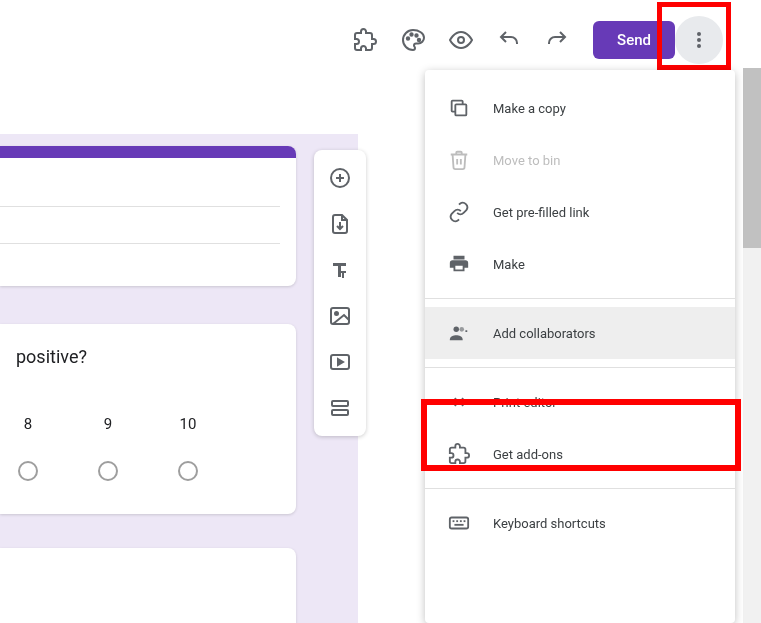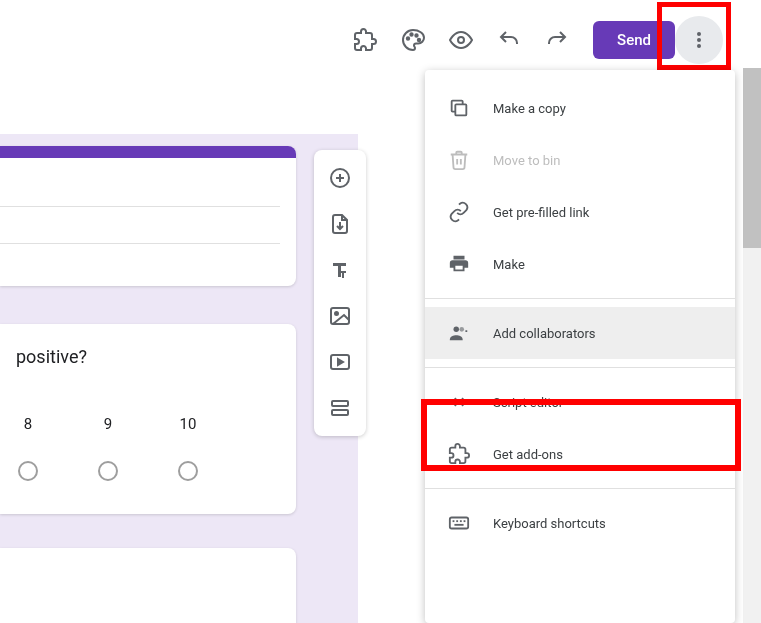--- a/index.html
+++ b/index.html
@@ -228,21 +228,21 @@
     <span>Add collaborators</span>
   </div>
   <div class="menu-divider"></div>
   <div class="menu-item">
     <span class="micon">
         <svg viewBox="0 0 24 24" fill="none" stroke="currentColor" stroke-width="2.5">
           <polyline points="9 8 5 12 9 16"></polyline>
           <polyline points="15 8 19 12 15 16"></polyline>
         </svg>
       </span>
-    <span>Script editor</span>
+    <span>Print editor</span>
   </div>
   <div class="menu-item">
     <span class="micon">
         <svg viewBox="0 0 24 24" fill="none" stroke="currentColor" stroke-width="2">
           <path d="M20.5 11H19V7a2 2 0 0 0-2-2h-4V3.5a2.5 2.5 0 1 0-5 0V5H4a2 2 0 0 0-2 2v4h1.5a2.5 2.5 0 1 1 0 5H2v4a2 2 0 0 0 2 2h4v-1.5a2.5 2.5 0 1 1 5 0V22h4a2 2 0 0 0 2-2v-4h1.5a2.5 2.5 0 1 0 0-5z"></path>
         </svg>
       </span>
     <span>Get add-ons</span>
   </div>
   <div class="menu-divider"></div>

